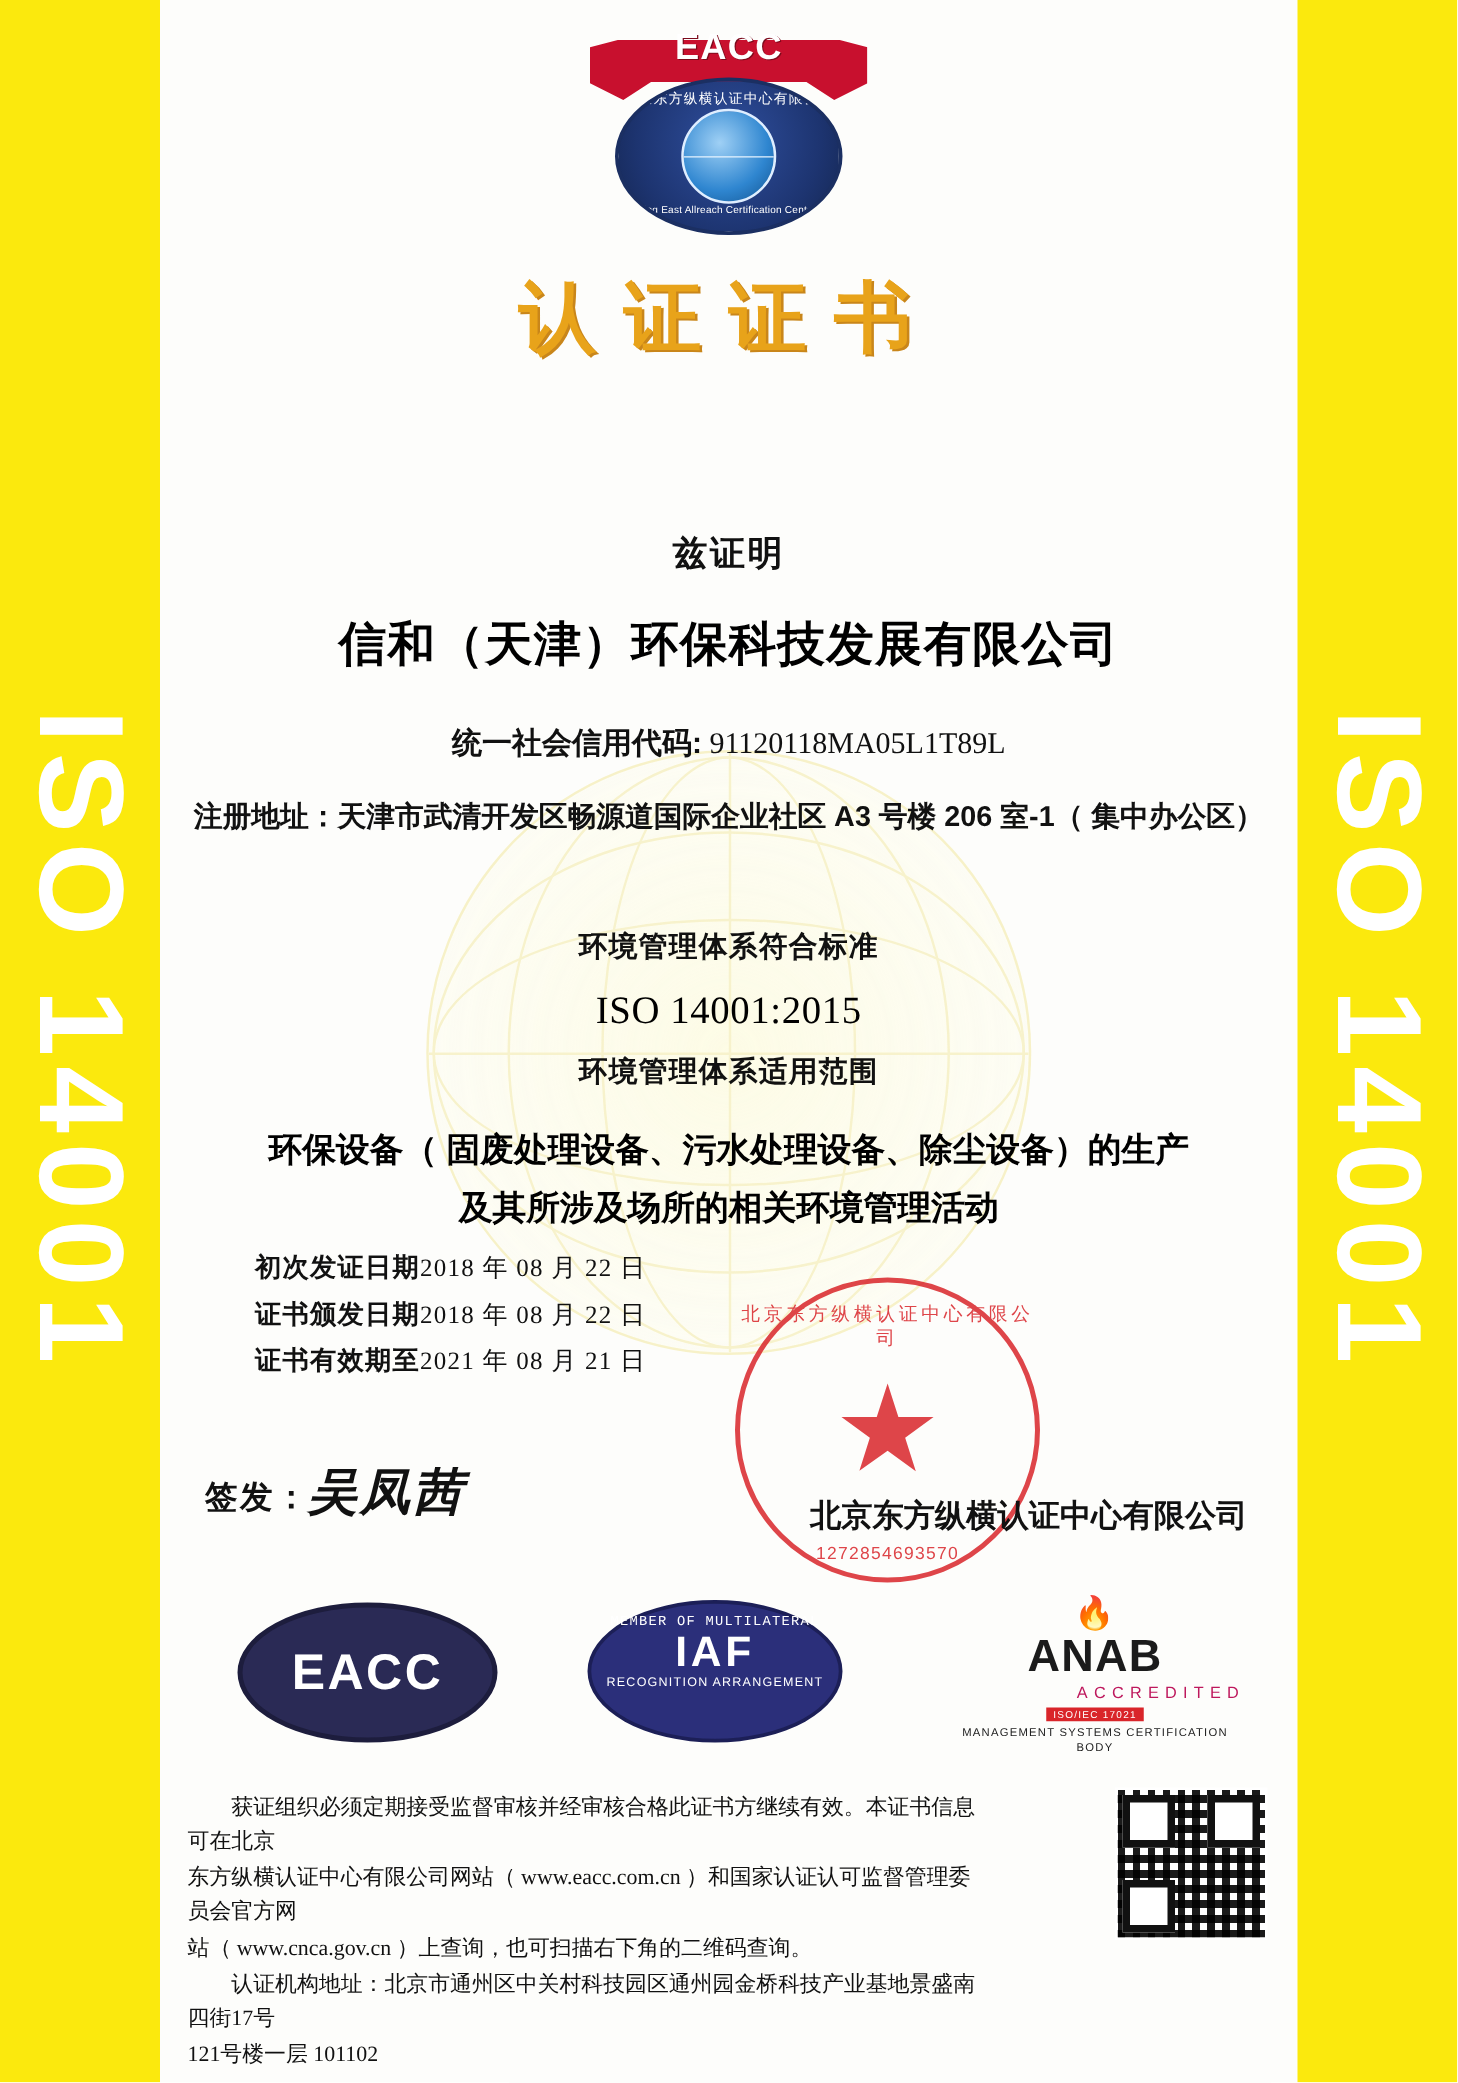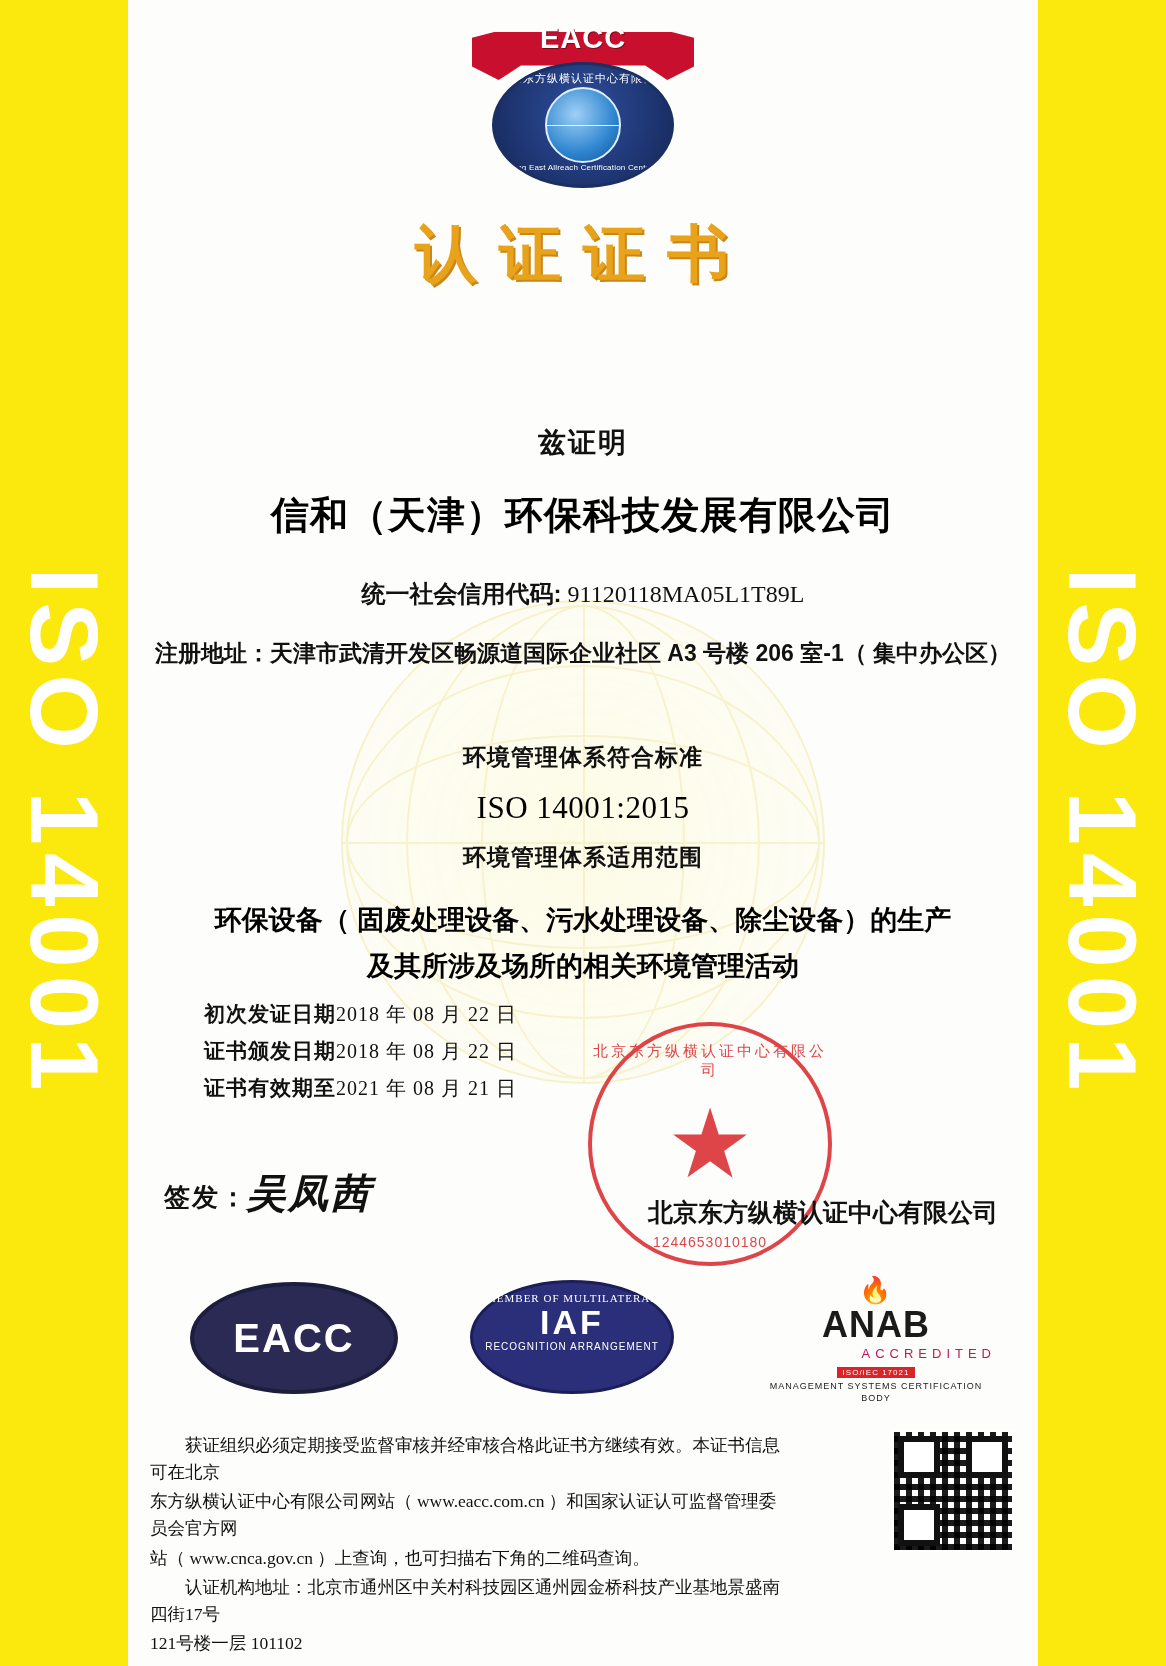--- a/index.html
+++ b/index.html
@@ -408,21 +408,21 @@
     width: 198px;
     height: 108px;
     border-radius: 50%;
     background: #2b2f7a;
     border: 3px solid #1c1f57;
     color: #fff;
     text-align: center;
   }
   .mark-iaf .top {
     font-size: 11px;
-    font-family: Liberation Serif, serif;
+    font-family: Liberation Mono, monospace;
     margin-top: 9px;
     letter-spacing: 1px;
   }
   .mark-iaf .main {
     font-family: "Liberation Sans", sans-serif;
     font-weight: bold;
     font-size: 34px;
     letter-spacing: 3px;
     line-height: 1.1;
   }
@@ -575,21 +575,21 @@
         <span class="date-value">2021 年 08 月 21 日</span>
       </div>
     </div>
 
     <div class="sign-label">签发：</div>
     <div class="sign-name">吴凤茜</div>
 
     <div class="seal">
       <div class="seal-top">北京东方纵横认证中心有限公司</div>
       <div class="seal-star">★</div>
-      <div class="seal-bottom">1244653010180</div>
+      <div class="seal-bottom">1272854693570</div>
     </div>
     <div class="issuer">北京东方纵横认证中心有限公司</div>
 
     <div class="marks">
       <div class="mark-eacc">
         <span class="txt">EACC</span>
       </div>
       <div class="mark-iaf">
         <div class="top">MEMBER OF MULTILATERAL</div>
         <div class="main">IAF</div>

